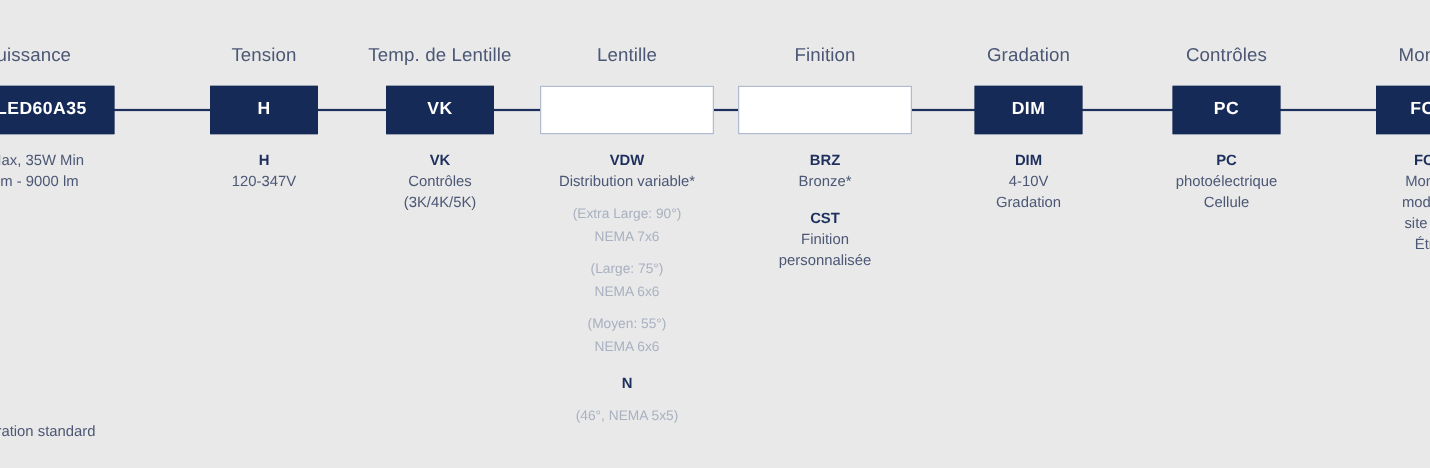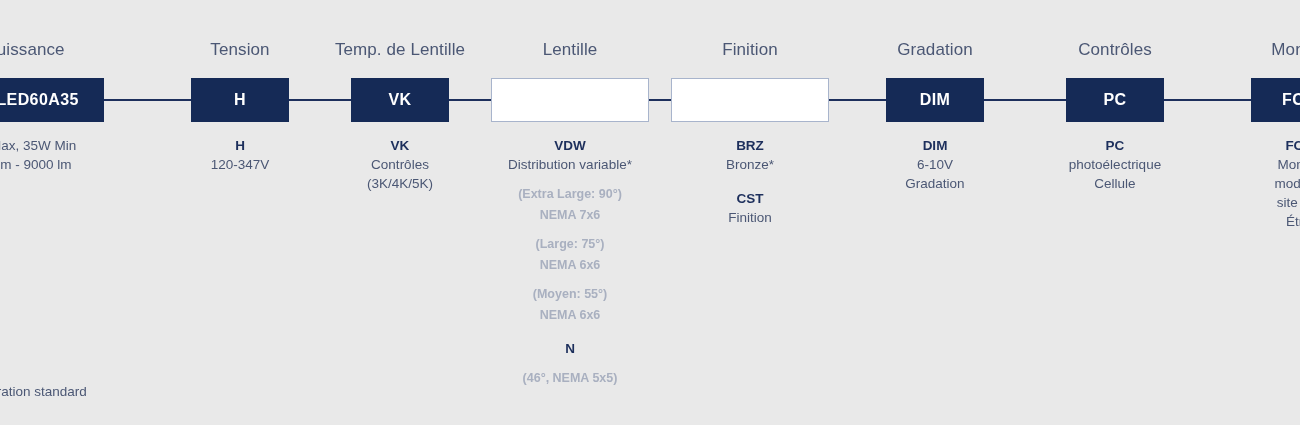--- a/index.html
+++ b/index.html
@@ -101,21 +101,21 @@
     line-height: 19px;
   }
   .opt-desc {
     font-size: 13.5px;
     font-weight: 400;
     color: #4b5774;
     line-height: 19px;
   }
   .opt-sub {
     font-size: 12.5px;
-    font-weight: 700;
+    font-weight: 400;
     color: #a9b0c0;
     line-height: 18px;
     margin-top: 11px;
     text-align: center;
   }
   .opt-sub.tight { margin-top: 3px; }
 
   .footnote {
     position: absolute;
     left: -55px;
@@ -186,30 +186,31 @@
         <div class="col-header">Finition</div>
         <div class="node empty wide"></div>
         <div class="details">
           <div class="opt">
             <div class="opt-code">BRZ</div>
             <div class="opt-desc">Bronze*</div>
           </div>
           <div class="opt">
             <div class="opt-code">CST</div>
             <div class="opt-desc">Finition</div>
+            <div class="opt-desc">personnalisée</div>
           </div>
         </div>
       </div>
       <div class="col" style="left: 850px;">
         <div class="col-header">Gradation</div>
         <div class="node filled">DIM</div>
         <div class="details">
           <div class="opt">
             <div class="opt-code">DIM</div>
-            <div class="opt-desc">6-10V</div>
+            <div class="opt-desc">4-10V</div>
             <div class="opt-desc">Gradation</div>
           </div>
         </div>
       </div>
       <div class="col" style="left: 1030px;">
         <div class="col-header">Contrôles</div>
         <div class="node filled">PC</div>
         <div class="details">
           <div class="opt">
             <div class="opt-code">PC</div>

